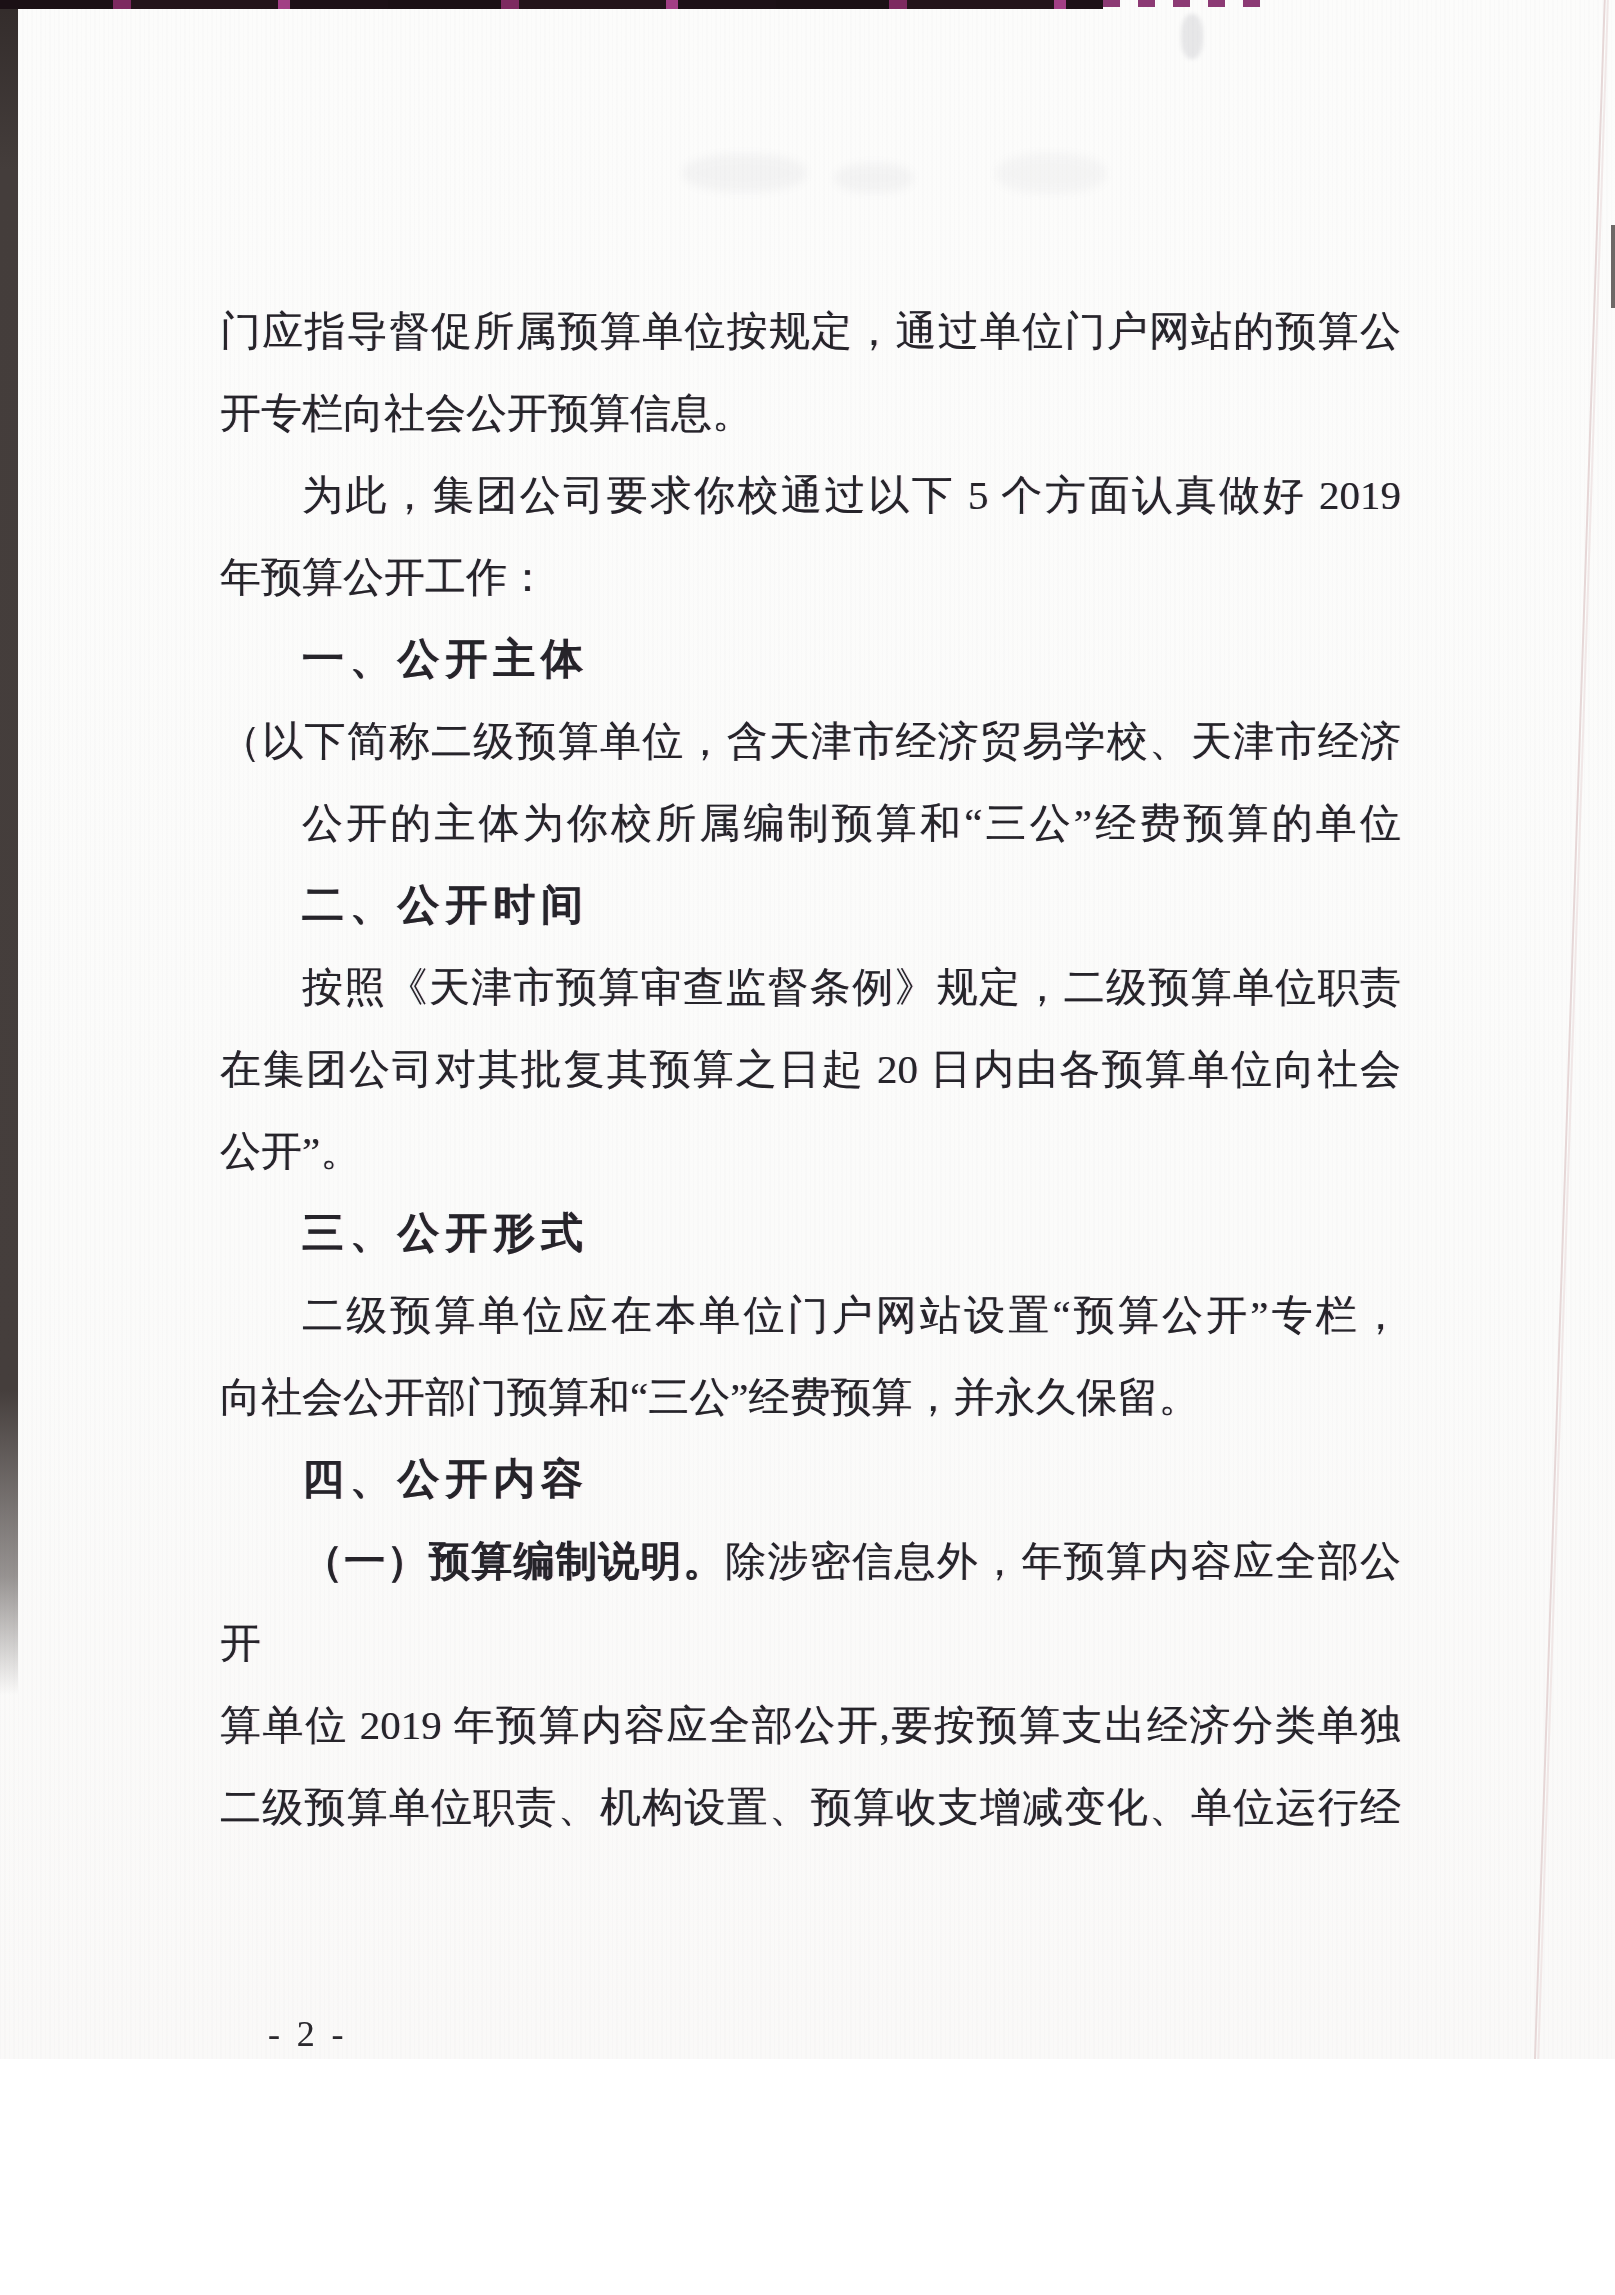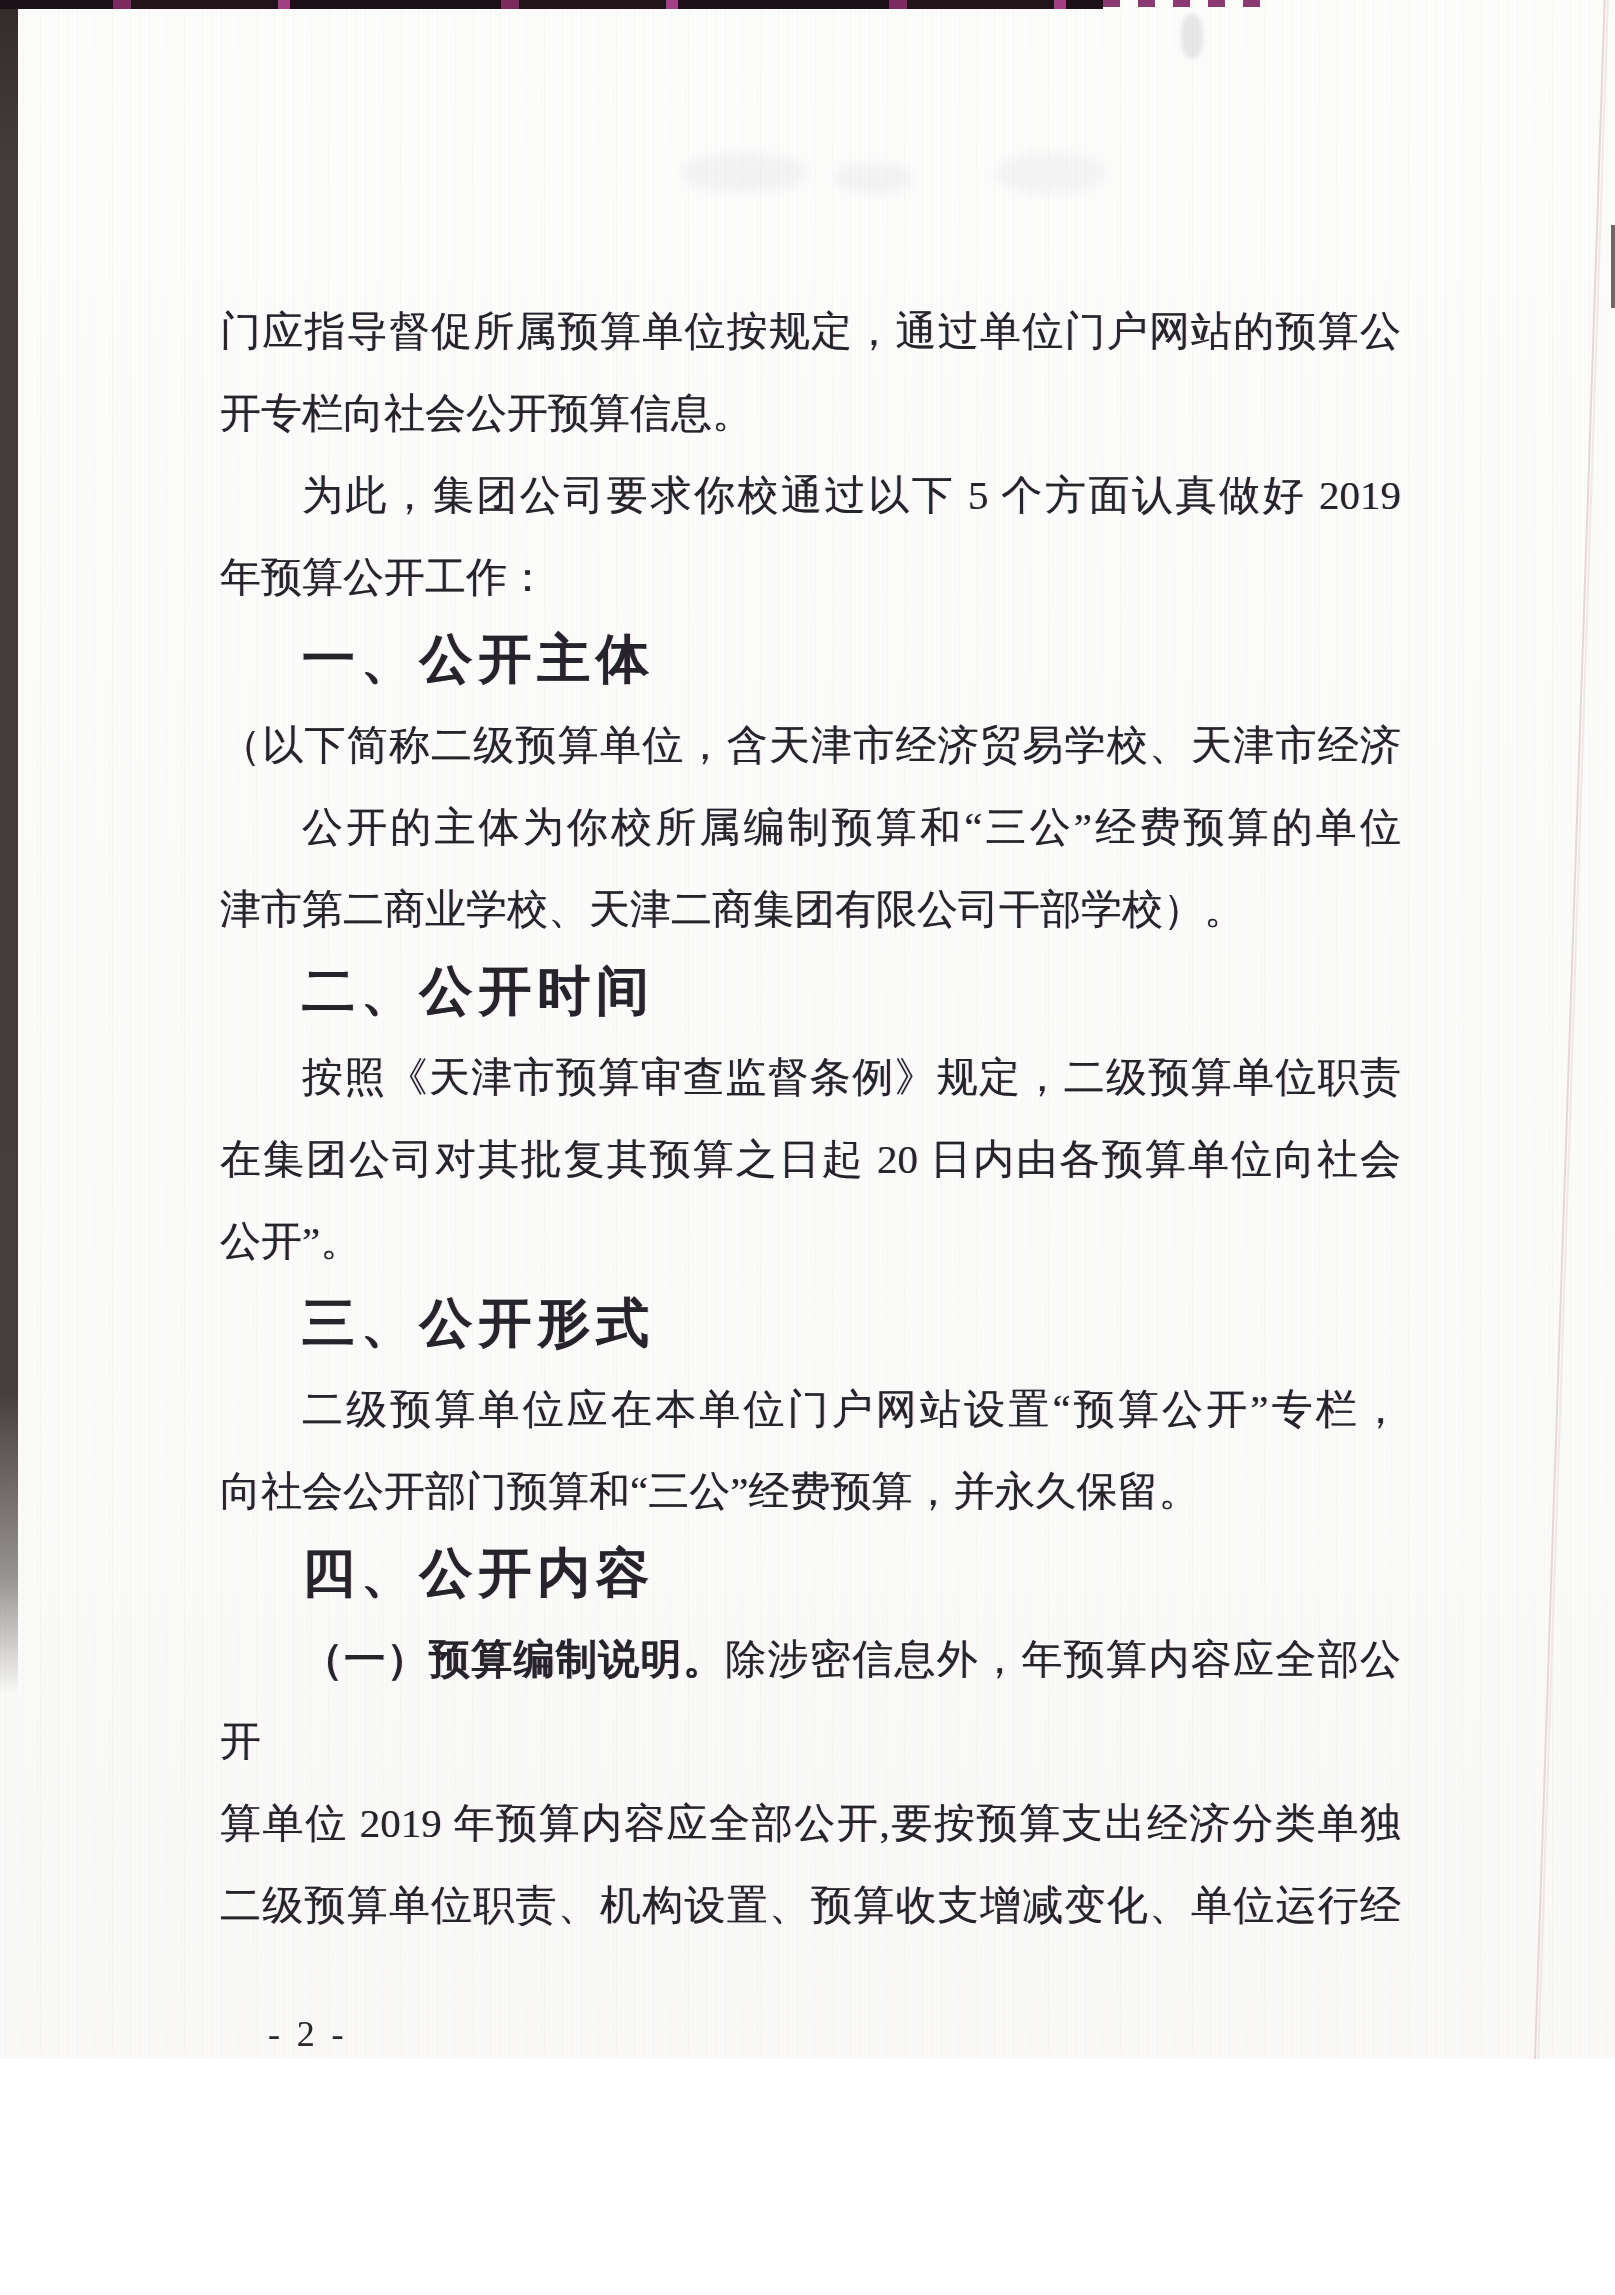--- a/index.html
+++ b/index.html
@@ -51,21 +51,21 @@
     position:absolute;left:220px;top:290px;width:1181px;
     font-size:41px;line-height:82px;
     color:#26242a;
     text-align:justify;
     text-shadow:0 0 0.6px rgba(40,38,44,0.45), 1.3px 0 0.6px rgba(185,35,125,0.10), -1.3px 0 0.6px rgba(0,140,160,0.07);
   }
   .line{white-space:normal;}
   .line.just{text-align-last:justify;}
   .line.indent{text-indent:2em;}
   .line b{font-weight:bold;}
-  .line.heading b{font-size:53px;letter-spacing:5.8px;}
+  .line.heading b{font-size:42px;letter-spacing:5.8px;}
   .page-number{
     position:absolute;left:268px;top:2013px;
     font-size:36px;color:#2b292e;letter-spacing:3.9px;
     text-shadow:0 0 0.6px rgba(40,38,44,0.4);
   }
 </style>
 </head>
 <body>
 
 <div class="page">
@@ -83,21 +83,20 @@
   <div class="ghost g4"></div>
 
   <div class="text-block">
     <div class="line body just"><b></b><span>门应指导督促所属预算单位按规定，通过单位门户网站的预算公</span></div>
     <div class="line body"><b></b><span>开专栏向社会公开预算信息。</span></div>
     <div class="line body indent just"><b></b><span>为此，集团公司要求你校通过以下 5 个方面认真做好 2019</span></div>
     <div class="line body"><b></b><span>年预算公开工作：</span></div>
     <div class="line heading indent"><b>一、公开主体</b><span></span></div>
     <div class="line body just"><b></b><span>（以下简称二级预算单位，含天津市经济贸易学校、天津市经济</span></div>
     <div class="line body indent just"><b></b><span>公开的主体为你校所属编制预算和“三公”经费预算的单位</span></div>
-    <div class="line body"><b></b><span>津市第二商业学校、天津二商集团有限公司干部学校）。</span></div>
     <div class="line heading indent"><b>二、公开时间</b><span></span></div>
     <div class="line body indent just"><b></b><span>按照《天津市预算审查监督条例》规定，二级预算单位职责</span></div>
     <div class="line body just"><b></b><span>在集团公司对其批复其预算之日起 20 日内由各预算单位向社会</span></div>
     <div class="line body"><b></b><span>公开”。</span></div>
     <div class="line heading indent"><b>三、公开形式</b><span></span></div>
     <div class="line body indent just"><b></b><span>二级预算单位应在本单位门户网站设置“预算公开”专栏，</span></div>
     <div class="line body"><b></b><span>向社会公开部门预算和“三公”经费预算，并永久保留。</span></div>
     <div class="line heading indent"><b>四、公开内容</b><span></span></div>
     <div class="line body indent just"><b>（一）预算编制说明。</b><span>除涉密信息外，年预算内容应全部公开</span></div>
     <div class="line body just"><b></b><span>算单位 2019 年预算内容应全部公开,要按预算支出经济分类单独</span></div>

